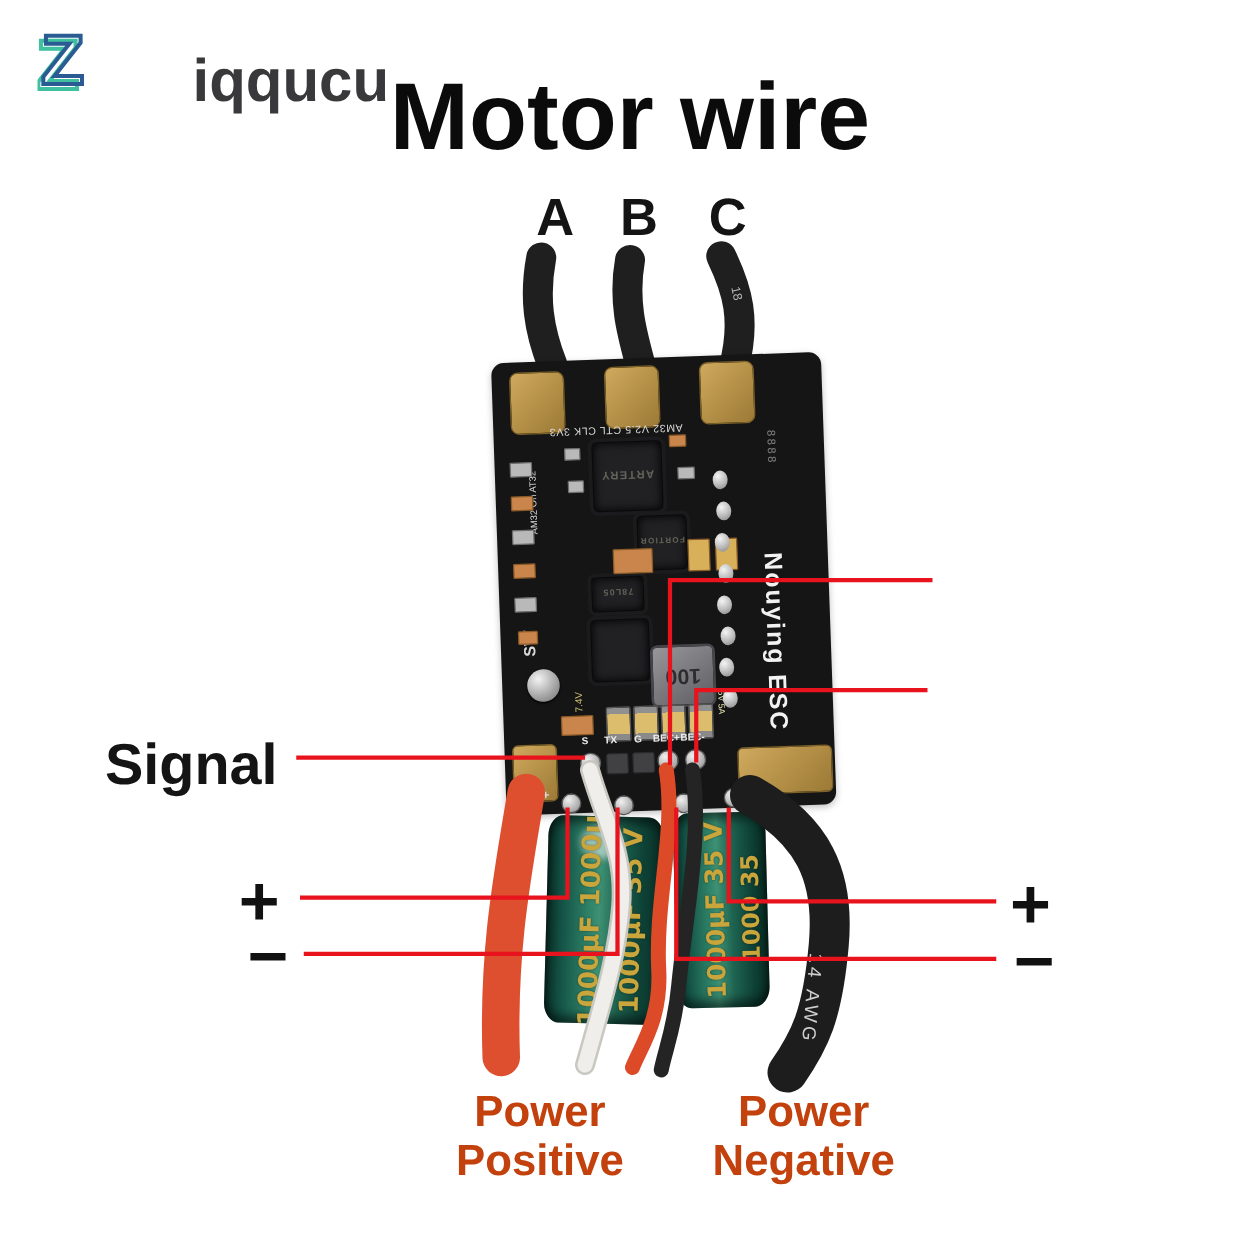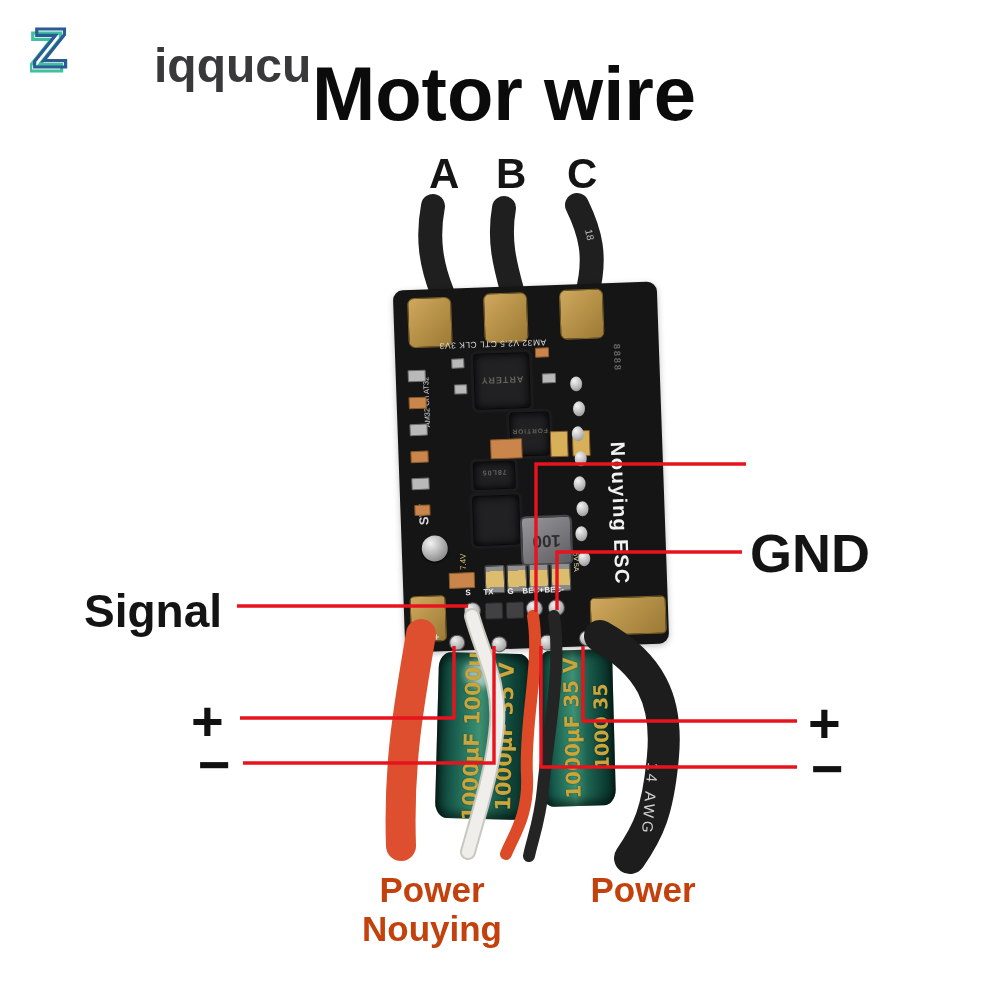--- a/index.html
+++ b/index.html
@@ -190,27 +190,27 @@
       <path d="M746 464 H536 V612"></path>
       <path d="M742 552 H557 V610"></path>
       <path d="M240 718 H454 V646"></path>
       <path d="M243 763 H494 V646"></path>
       <path d="M797 721 H583 V646"></path>
       <path d="M797 767 H541 V646"></path>
     </g>
   </svg>
 
   <div class="abs call" style="left:84px;top:584px;font-size:46px;">Signal</div>
-  <div class="abs call" style="left:750px;top:522px;font-size:54px;">GND</div>
   <div class="abs pm" style="left:191px;top:688px;">+</div>
   <div class="abs pm" style="left:198px;top:732px;">−</div>
   <div class="abs pm" style="left:808px;top:690px;">+</div>
   <div class="abs pm" style="left:811px;top:736px;">−</div>
 
   <div class="abs bottomlbl" style="left:347px;top:870px;">
     <div>Power</div>
-    <div>Nouying</div>
+    <div>Positive</div>
   </div>
   <div class="abs bottomlbl" style="left:558px;top:870px;">
     <div>Power</div>
+    <div>Negative</div>
   </div>
 
 </div>
 
 </body></html>

